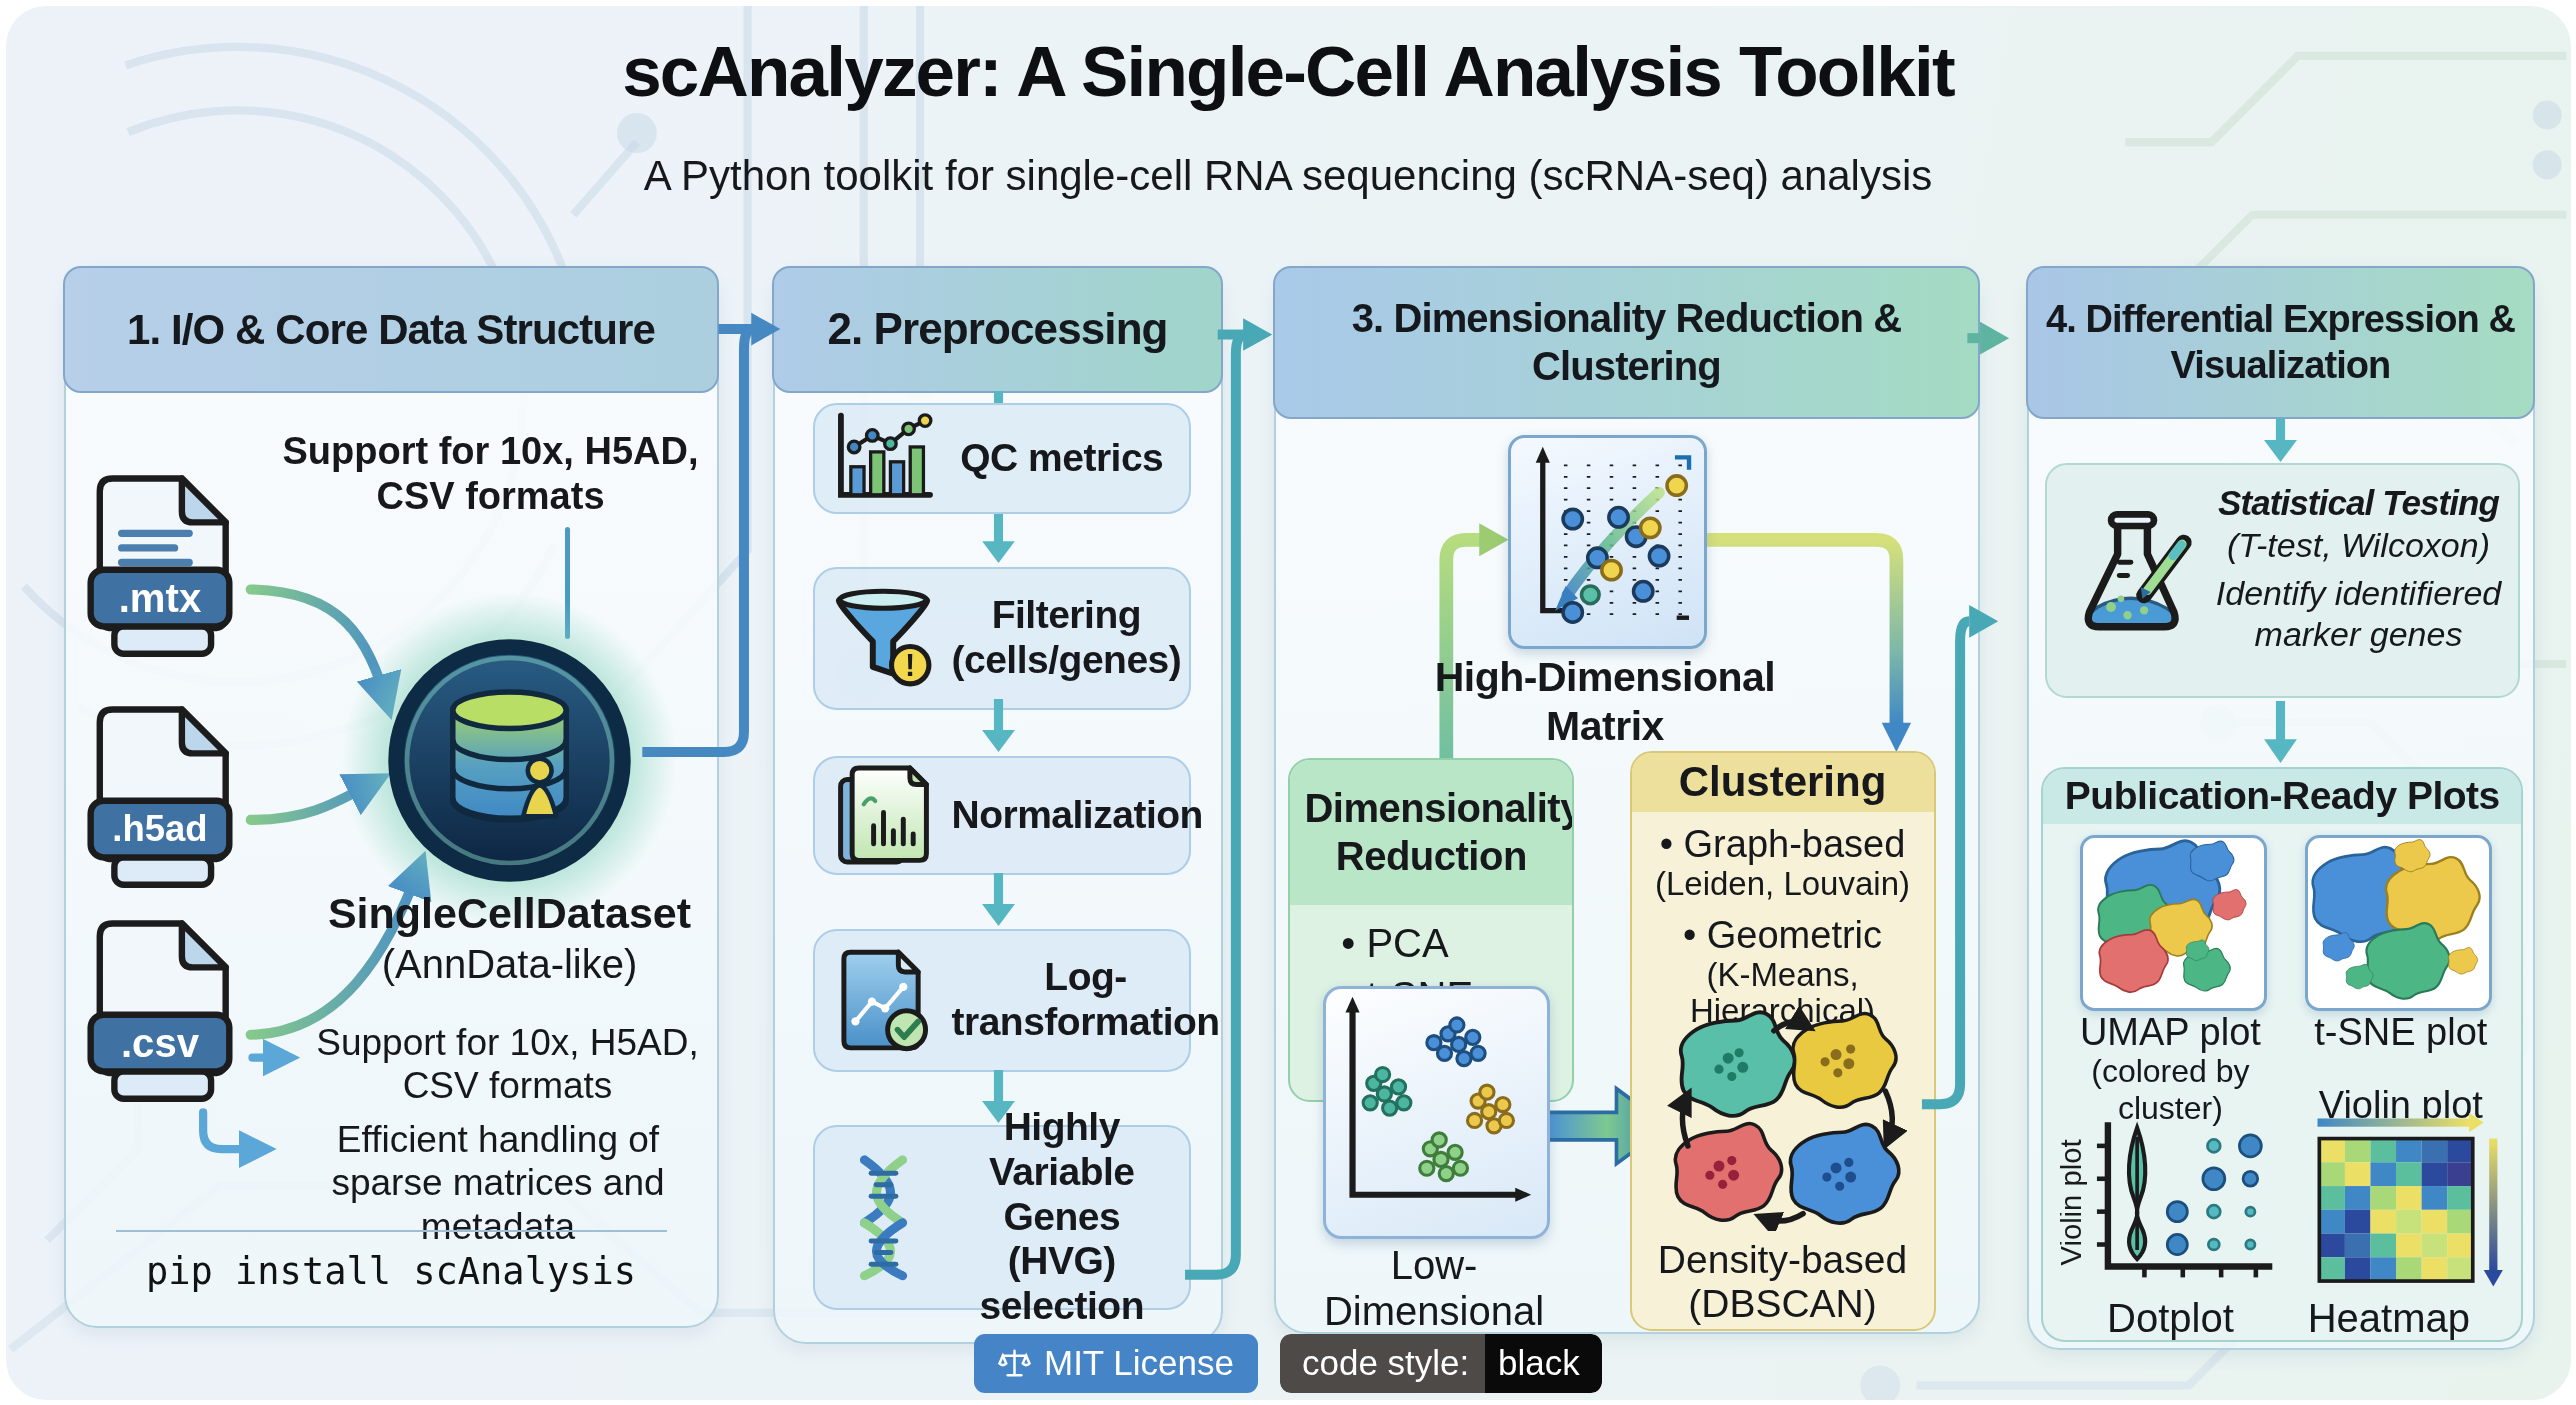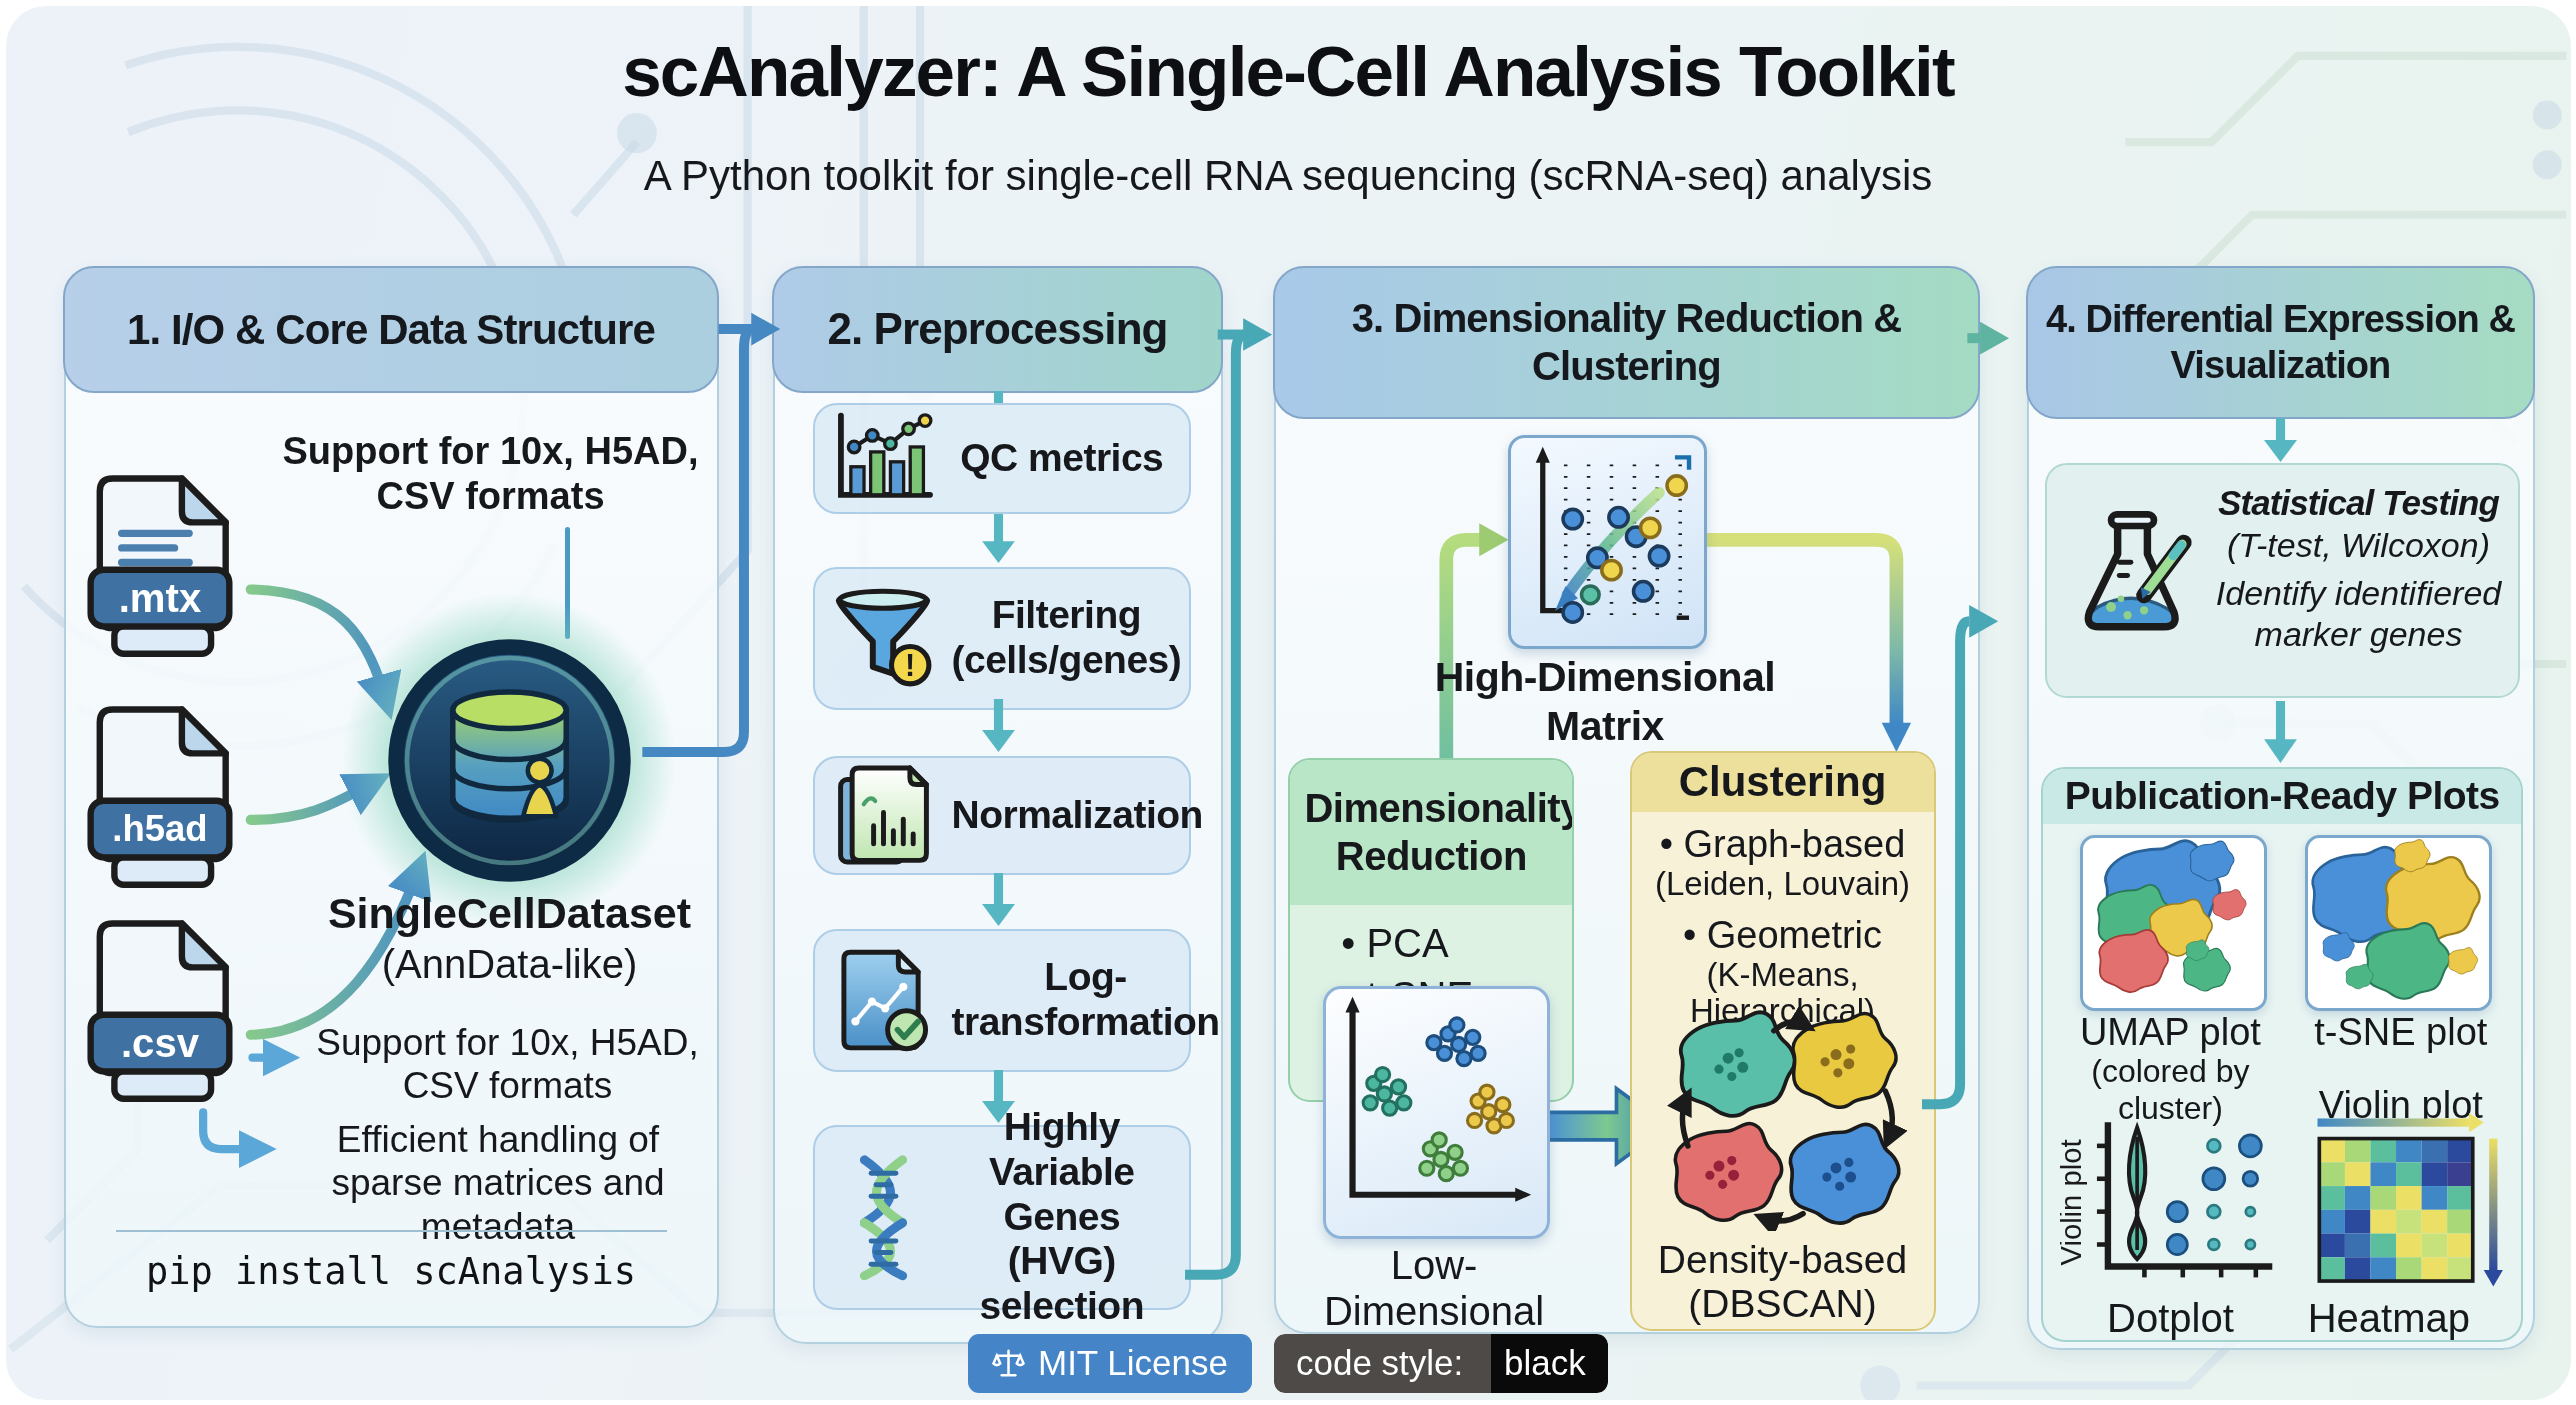--- a/index.html
+++ b/index.html
@@ -6,21 +6,21 @@
   body{width:2576px;height:1405px;position:relative;font-family:"Liberation Sans",sans-serif;color:#16181c;overflow:hidden;}
   .canvas{position:absolute;inset:5.5px;border-radius:40px;overflow:hidden;
     background:linear-gradient(100deg,#edf2f9 0%,#ecf3f6 45%,#e8f3ee 100%);}
   .bg-decor{position:absolute;inset:0;width:100%;height:100%;}
   .title{position:absolute;top:25.6px;left:0;width:100%;text-align:center;font-size:71px;font-weight:700;letter-spacing:-1.8px;color:#0d0f12;}
   .subtitle{position:absolute;top:146px;left:0;width:100%;text-align:center;font-size:42px;font-weight:400;color:#16181c;}
 
   .panel{position:absolute;border:2.7px solid #b3d0de;border-radius:33px;
     background:linear-gradient(180deg,rgba(251,253,255,.88),rgba(238,247,250,.82));
     box-shadow:0 5.5px 16.5px rgba(90,130,160,.12);}
-  .phead{position:absolute;left:-2.7px;right:-2.7px;top:-2.7px;border:2.7px solid #84a7c9;border-radius:31px;
+  .phead{position:absolute;left:-2.7px;right:-2.7px;top:-2.7px;border:2.7px solid #84a7c9;border-radius:18px;
     display:flex;align-items:center;justify-content:center;text-align:center;
     font-weight:700;color:#15181c;letter-spacing:-0.9px;line-height:1.22;}
   .p1{left:58px;top:261px;width:651px;height:1057px;}
   .p2{left:767px;top:261px;width:446px;height:1073px;}
   .p3{left:1268px;top:261px;width:702px;height:1063px;}
   .p4{left:2021px;top:261px;width:504px;height:1079px;}
   .h1{height:123px;font-size:42px;background:linear-gradient(90deg,#b7cfe9,#abcfdf);}
   .h2{height:123px;font-size:44px;background:linear-gradient(90deg,#afcbe8,#a0d5ca);}
   .h3{height:149px;font-size:40px;background:linear-gradient(90deg,#a9c9e9,#a4dbc3);}
   .h4{height:149px;font-size:38px;background:linear-gradient(90deg,#a9c6e7,#a5dcc2);}
@@ -76,21 +76,21 @@
   .pub-box{position:absolute;left:12.8px;top:498px;width:478px;height:571px;border:2.7px solid #a6d2cf;border-radius:24px;background:#e7f4f2;overflow:hidden;}
   .pub-head{height:55px;background:#c9e9e6;display:flex;align-items:center;justify-content:center;font-size:39px;font-weight:700;letter-spacing:-0.5px;}
   .thumb{position:absolute;width:181px;height:170px;border:3.7px solid #7ba7cc;border-radius:14.6px;background:#ffffff;box-shadow:0 3.7px 9.1px rgba(70,110,150,.2);}
   .plot-label{position:absolute;text-align:center;font-size:38px;}
   .plot-note{position:absolute;text-align:center;font-size:32px;}
 
   .badges{position:absolute;left:0;top:1328px;width:100%;display:flex;justify-content:center;gap:22px;}
   .badge{height:59px;border-radius:11px;display:flex;align-items:center;color:#ffffff;font-size:35px;}
   .badge.mit{background:#4584c7;padding:0 24px;gap:12.8px;}
   .badge.code{overflow:hidden;padding:0;}
-  .cs-l{background:#4d4a47;height:100%;display:flex;align-items:center;padding:0 28px 0 22px;border-radius:11px 0 0 11px;}
+  .cs-l{background:#4d4a47;height:100%;display:flex;align-items:center;padding:0 16px 0 22px;border-radius:11px 0 0 11px;}
   .cs-r{background:#0a0a0a;height:100%;display:flex;align-items:center;padding:0 22px 0 12.8px;border-radius:0 11px 11px 0;}
   svg text{font-family:"Liberation Sans",sans-serif;}
 </style>
 </head>
 <body>
 
 <div class="canvas">
 
   <svg class="bg-decor" viewBox="0 0 2816 1536">
     <g fill="none" stroke="#c9d9e8" stroke-width="9" opacity="0.55">

